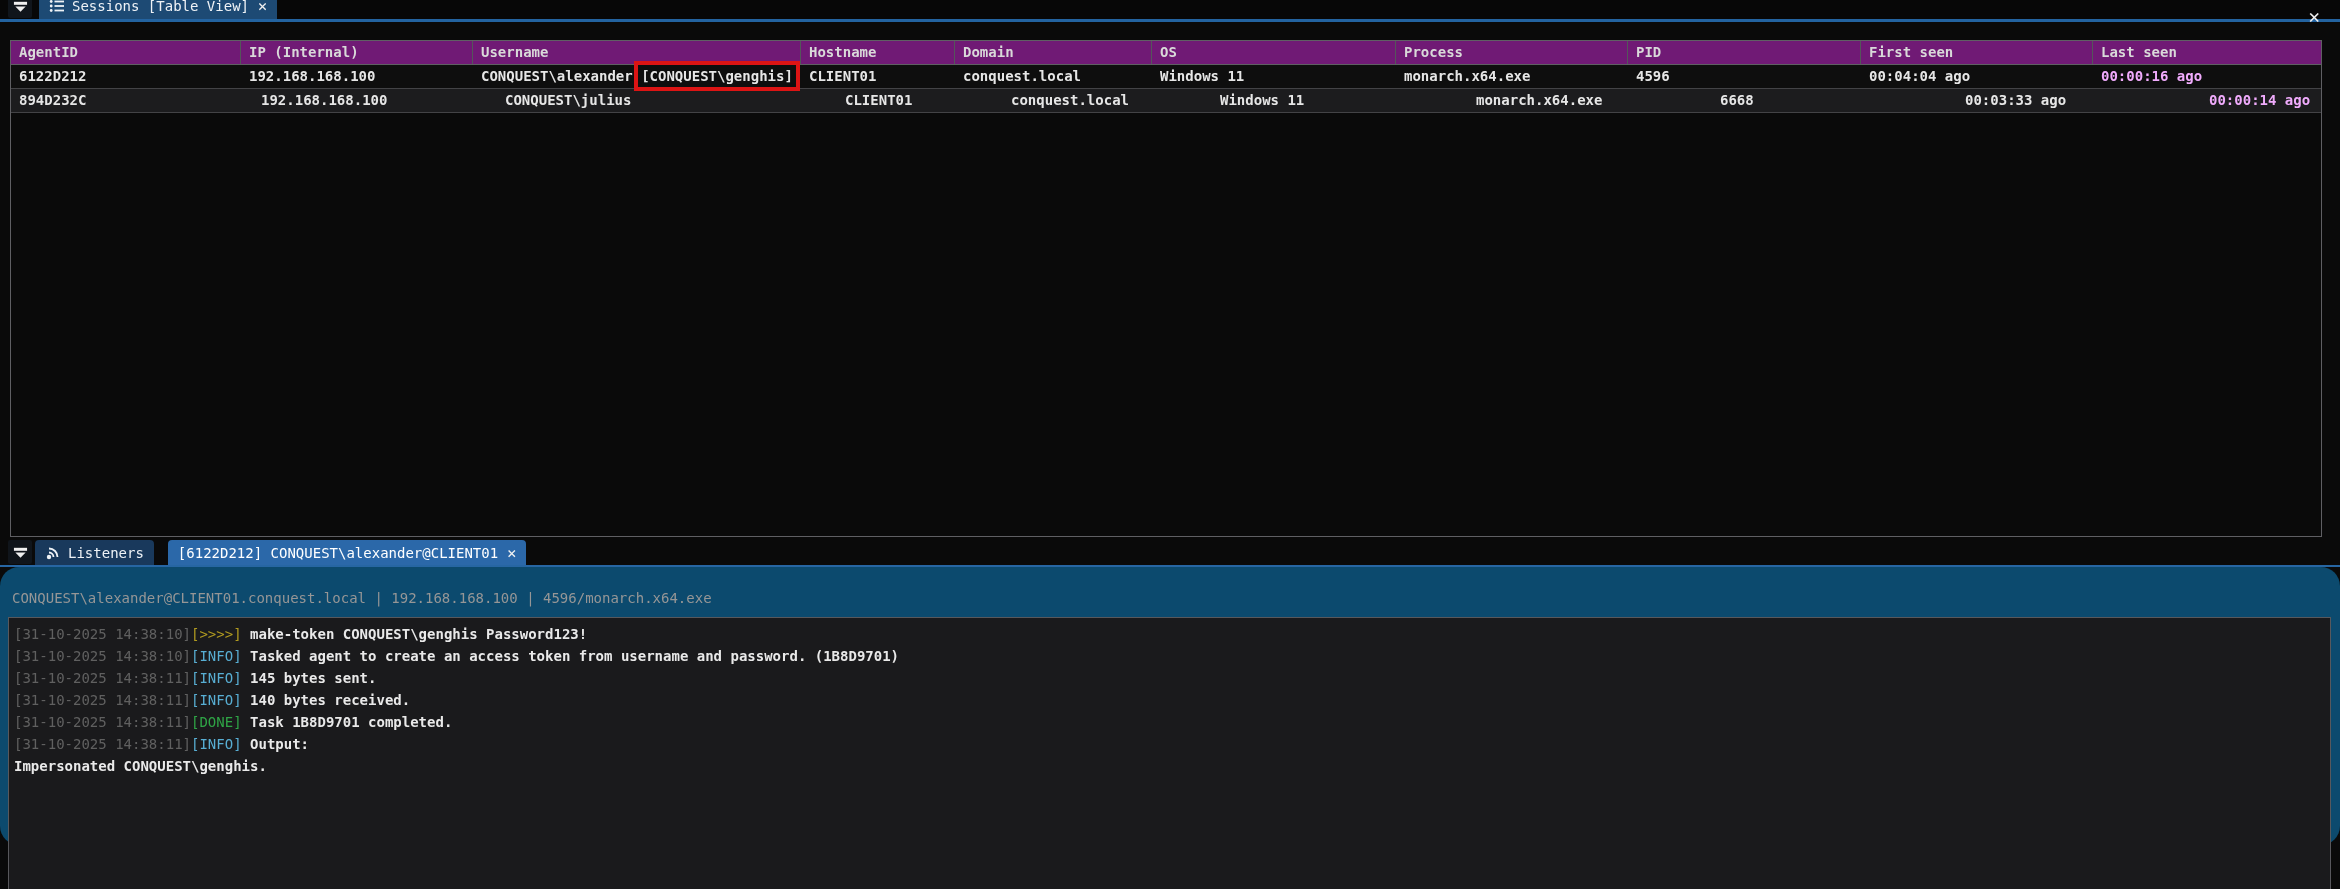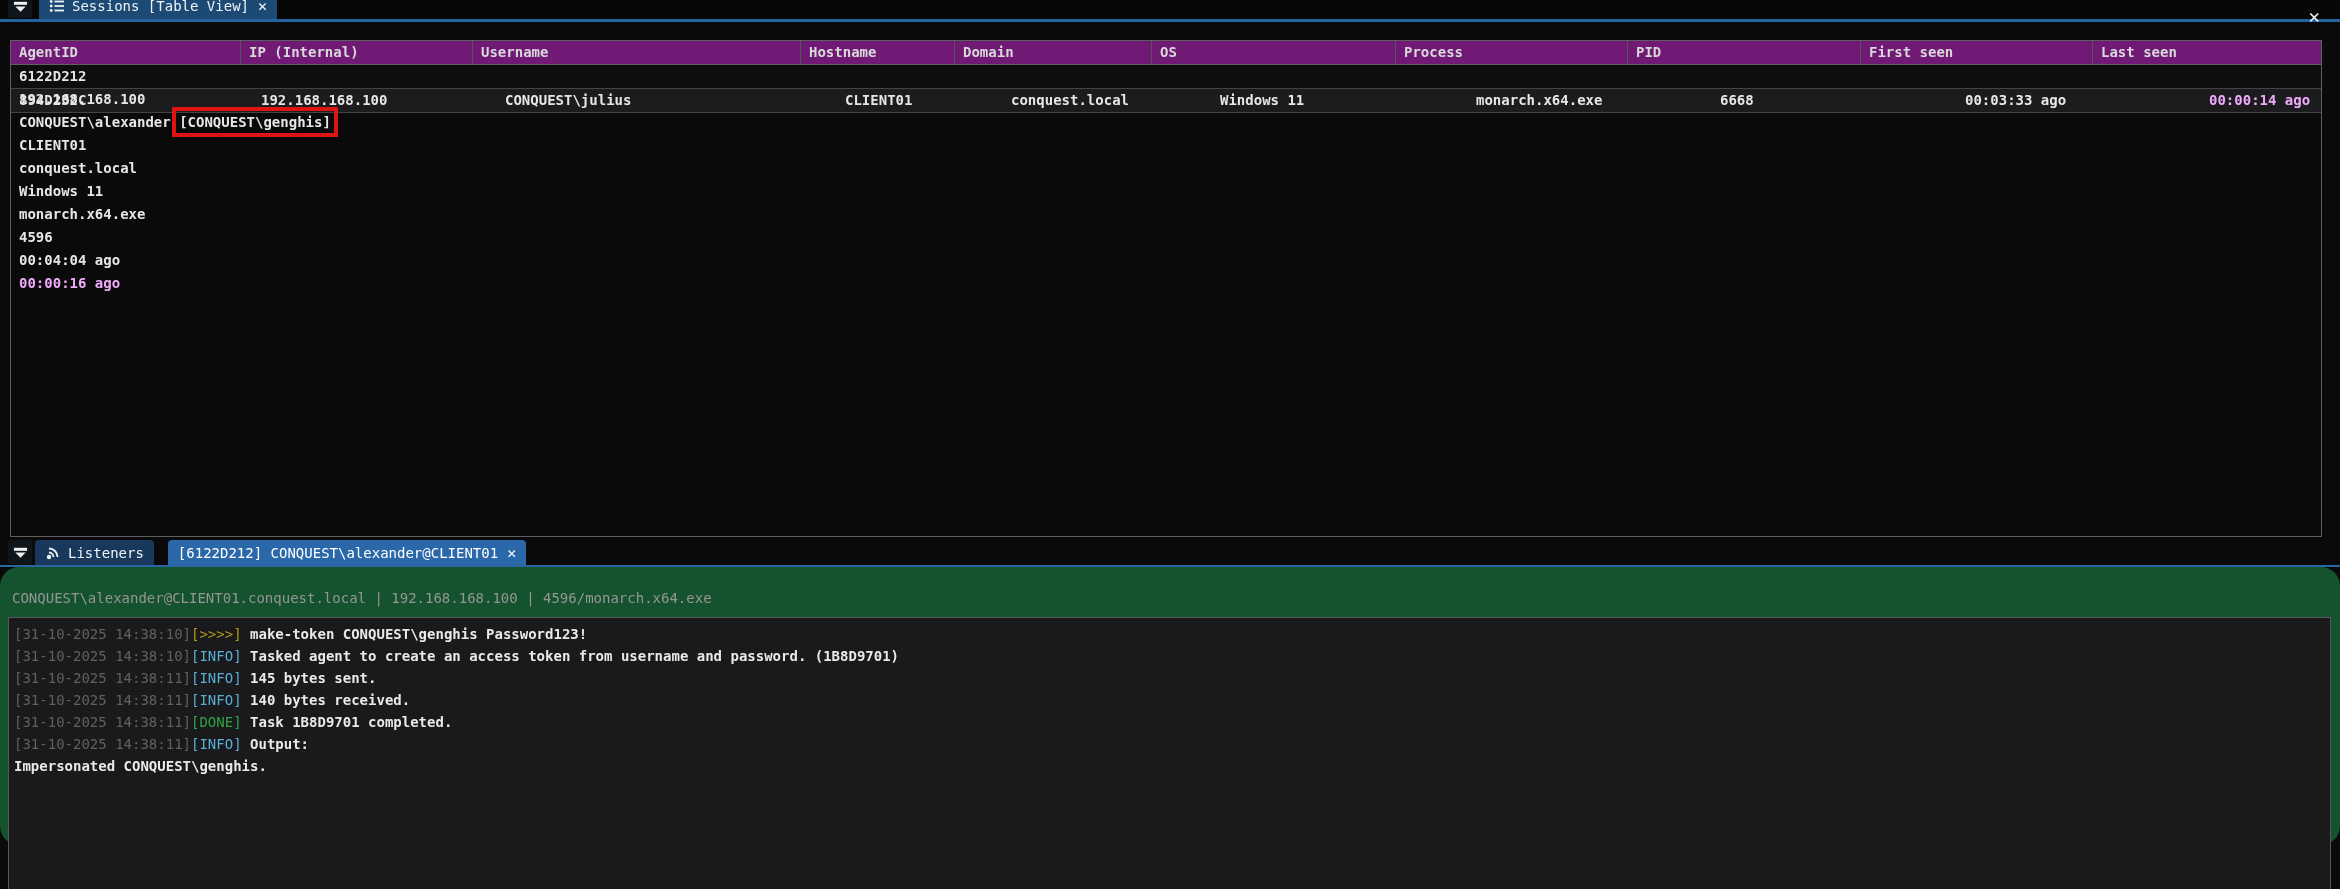--- a/index.html
+++ b/index.html
@@ -45,21 +45,21 @@
     background:#0a0a0a;
     border:1px solid #5f5f63;
   }
   .thead { display:flex; height:24px; background:#701a75; border-bottom:1px solid #5f5f63; }
   .hcell {
     padding-left:8px; line-height:23px; font-weight:bold; color:#d9d9d9;
     border-right:1px solid #54565a; overflow:hidden; white-space:nowrap;
   }
   .hcell:last-child { border-right:none; }
   .trow { display:flex; height:24px; border-bottom:1px solid #434346; }
-  .trow.r0 { background:#0e0e0e;flex-direction:column; }
+  .trow.r0 { background:#0e0e0e; }
   .trow.r1 { background:#1c1c1e;gap:12px; }
   .tcell {
     padding-left:8px; line-height:23px; font-weight:bold; color:#e6e6e6;
     overflow:visible; white-space:nowrap;
   }
   .c0{width:230px} .c1{width:232px} .c2{width:328px} .c3{width:154px} .c4{width:197px}
   .c5{width:244px} .c6{width:232px} .c7{width:233px} .c8{width:232px} .c9{flex:1}
   .dim { color:#f0abfc; }
   .imp { outline:4px solid #dc1414; outline-offset:3px; }
 
@@ -69,21 +69,21 @@
     background:#0a0a0a; border-bottom:2px solid #2766a3;
     display:flex; align-items:flex-start;
   }
   .bottom-tabbar .filter-btn { margin-bottom:1px; }
   .tab-listeners { margin-left:3px; background:#19395c; height:25px; }
   .tab-session-active { margin-left:14px; background:#2b68a9; height:25px; color:#ffffff; }
 
   
   .console-region {
     position:absolute; left:0; top:567px; width:2340px; height:278px;
-    background:#14532d;
+    background:#0c4a6e;
     border-radius:19px;
   }
   .console-header {
     position:absolute; left:12px; top:23px;
     color:#969696; white-space:pre;
   }
   .console-box {
     position:absolute; left:8px; top:50px; width:2323px; height:280px;
     background:#1a1a1c; border:1px solid #58585c;
     padding:5px 0 0 5px; overflow:hidden;

